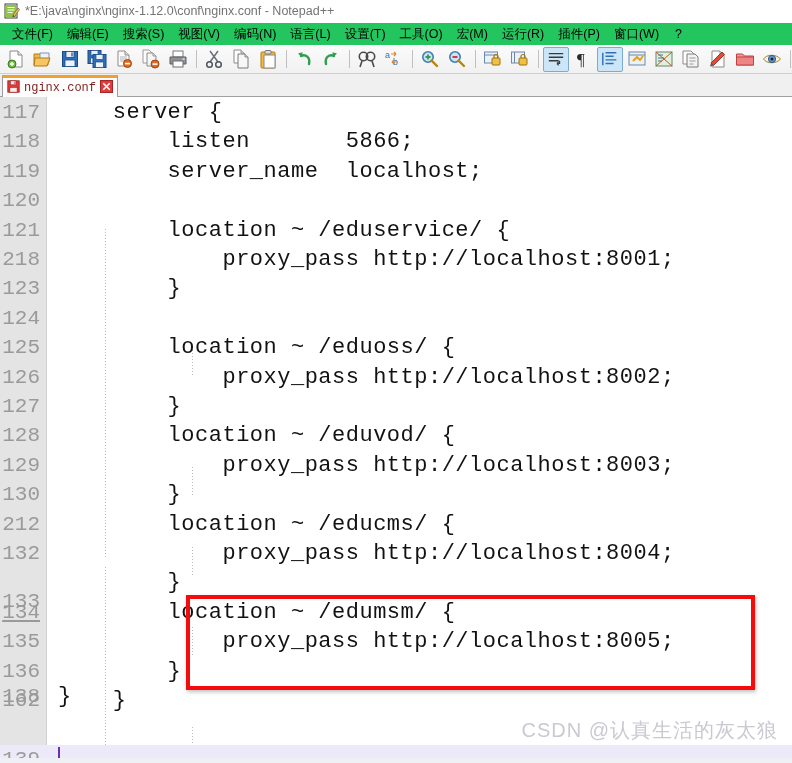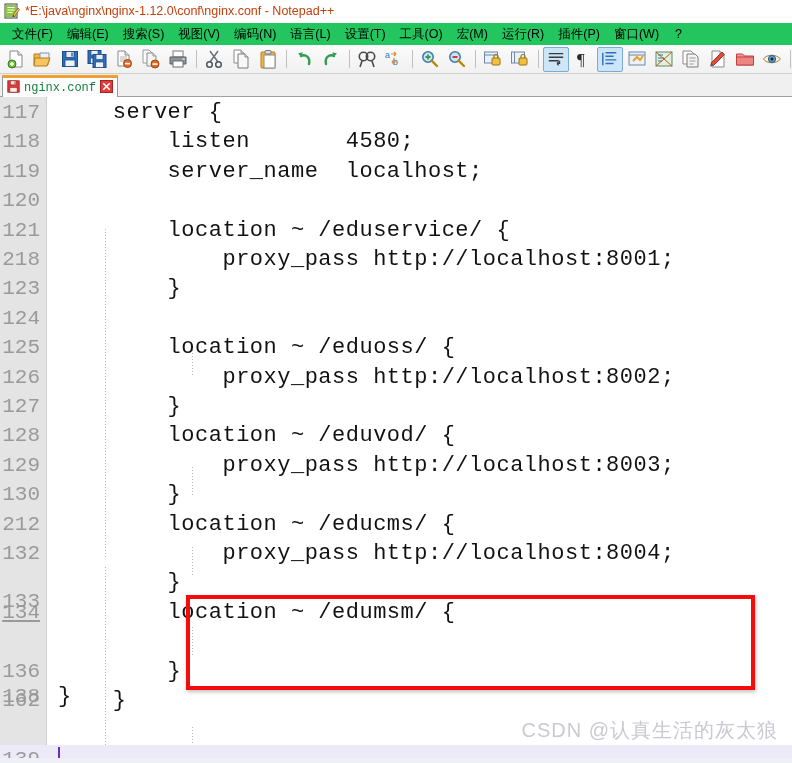--- a/index.html
+++ b/index.html
@@ -14,21 +14,21 @@
   #titlebar{
     height:22px;background:#ffffff;
     display:flex;align-items:center;
     padding-left:4px;
     border-bottom:1px solid #ffffff;
   }
   #titlebar .tb-icon{
     width:16px;height:16px;margin-right:5px;position:relative;flex:0 0 auto;
   }
   #titlebar .title-text{
-    font-size:12.5px;color:#c2410c;white-space:nowrap;
+    font-size:12.5px;color:#737373;white-space:nowrap;
     font-family:"Liberation Sans",sans-serif;
   }
 
   
   #menubar{
     height:22px;background:#22c55e;
     display:flex;align-items:center;
     padding-left:5px;
     font-size:12.5px;color:#000;
   }
@@ -69,21 +69,21 @@
     border:1px solid #9d9d9d;border-bottom:none;
     border-top:3px solid #f0a030;
     margin-left:2px;
     padding:0 4px 0 4px;
     display:flex;align-items:center;gap:4px;
     box-sizing:border-box;
     position:relative;top:1px;
   }
   .tab .tab-label{
     font-family:"Liberation Mono","DejaVu Sans Mono",monospace;
-    font-size:12px;color:#15803d;white-space:nowrap;letter-spacing:0px;
+    font-size:12px;color:#7f1d1d;white-space:nowrap;letter-spacing:0px;
   }
 
   
   #editor{
     position:relative;
     height:669px;
     background:#ffffff;
     overflow:hidden;
   }
   #gutter{
@@ -456,21 +456,21 @@
   <div class="guide" style="left:192px;top:530px;height:30px;"></div>
   <div class="guide" style="left:192px;top:630px;height:30px;"></div>
 
   <div id="codearea">
     <div class="row" style="top: 1px; position: absolute; left: 0px; right: 0px; height: 29.4px; line-height: 29.4px;">
       <span class="ln" style="height: 29.4px; line-height: 29.4px;">117</span>
       <span class="code" style="height: 29.4px; line-height: 29.4px;">    server {</span>
     </div>
     <div class="row" style="top: 30.4px; position: absolute; left: 0px; right: 0px; height: 29.4px; line-height: 29.4px;">
       <span class="ln" style="height: 29.4px; line-height: 29.4px;">118</span>
-      <span class="code" style="height: 29.4px; line-height: 29.4px;">        listen       4580;</span>
+      <span class="code" style="height: 29.4px; line-height: 29.4px;">        listen       5866;</span>
     </div>
     <div class="row" style="top: 59.8px; position: absolute; left: 0px; right: 0px; height: 29.4px; line-height: 29.4px;">
       <span class="ln" style="height: 29.4px; line-height: 29.4px;">119</span>
       <span class="code" style="height: 29.4px; line-height: 29.4px;">        server_name  localhost;</span>
     </div>
     <div class="row" style="top: 89.2px; position: absolute; left: 0px; right: 0px; height: 29.4px; line-height: 29.4px;">
       <span class="ln" style="height: 29.4px; line-height: 29.4px;">120</span>
       <span class="code" style="height: 29.4px; line-height: 29.4px;"></span>
     </div>
     <div class="row" style="top: 118.6px; position: absolute; left: 0px; right: 0px; height: 29.4px; line-height: 29.4px;">
@@ -521,20 +521,24 @@
       <span class="ln" style="height: 29.4px; line-height: 29.4px;">132</span>
       <span class="code" style="height: 29.4px; line-height: 29.4px;">            proxy_pass http://localhost:8004;</span>
     </div>
     <div class="row" style="top: 471.4px; position: absolute; left: 0px; right: 0px; height: 29.4px; line-height: 29.4px;">
       <span class="ln" style="height: 29.4px; line-height: 29.4px; margin-top: 19px;">133</span>
       <span class="code" style="height: 29.4px; line-height: 29.4px;">        }</span>
     </div>
     <div class="row" style="top: 500.8px; position: absolute; left: 0px; right: 0px; height: 29.4px; line-height: 29.4px;">
       <span class="ln" style="height: 29.4px; line-height: 29.4px; text-decoration: underline;">134</span>
       <span class="code" style="height: 29.4px; line-height: 29.4px;">        location ~ /edumsm/ {</span>
+    </div>
+    <div class="row" style="top: 530.2px; position: absolute; left: 0px; right: 0px; height: 29.4px; line-height: 29.4px;">
+      <span class="ln" style="height: 29.4px; line-height: 29.4px;">135</span>
+      <span class="code" style="height: 29.4px; line-height: 29.4px;">            proxy_pass http://localhost:8005;</span>
     </div>
     <div class="row" style="top: 559.6px; position: absolute; left: 0px; right: 0px; height: 29.4px; line-height: 29.4px;">
       <span class="ln" style="height: 29.4px; line-height: 29.4px;">136</span>
       <span class="code" style="height: 29.4px; line-height: 29.4px;">        }</span>
     </div>
     <div class="row" style="top: 589px; position: absolute; left: 0px; right: 0px; height: 29.4px; line-height: 29.4px;">
       <span class="ln" style="height: 29.4px; line-height: 29.4px;">162</span>
       <span class="code" style="height: 29.4px; line-height: 29.4px;">    }</span>
     </div>
     <div class="row" style="top: 585px; position: absolute; left: 0px; right: 0px; height: 29.4px; line-height: 29.4px;">

